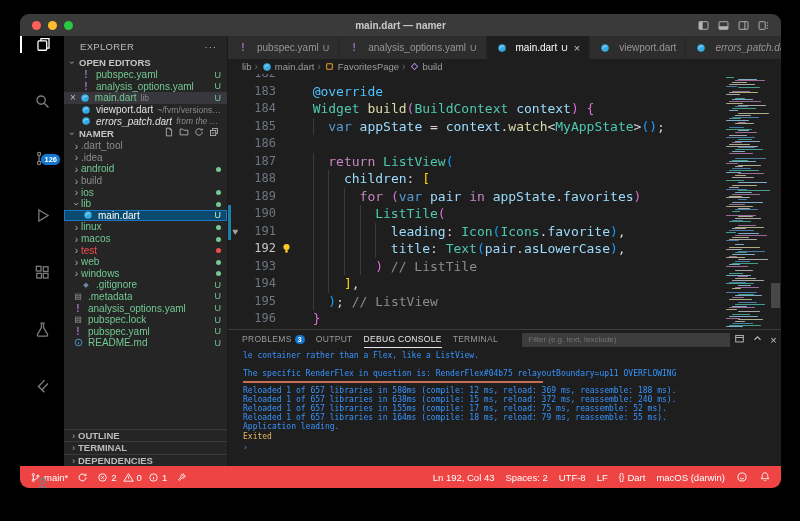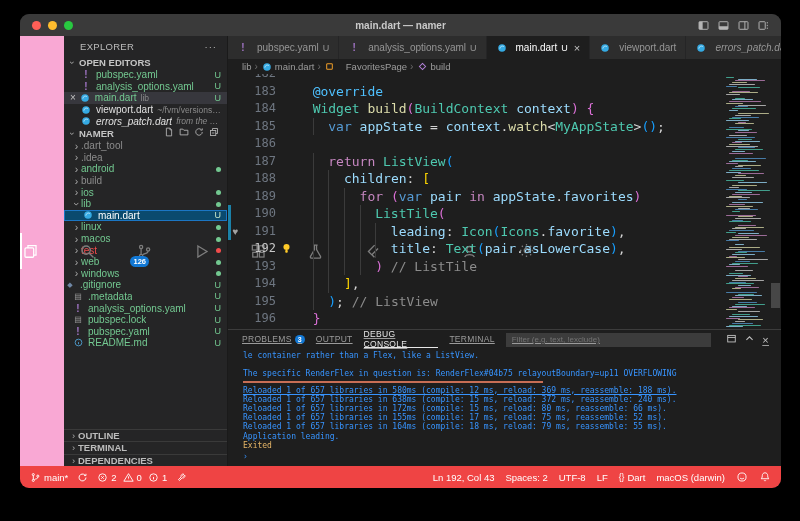--- a/index.html
+++ b/index.html
@@ -8,21 +8,21 @@
     border-radius:9px;overflow:hidden;box-shadow:0 22px 60px rgba(0,0,0,.85);display:flex;flex-direction:column;}
   
   .titlebar{height:22px;background:#3a3a3a;flex:0 0 auto;display:flex;align-items:center;position:relative;}
   .lights{display:flex;gap:7px;padding-left:12px;}
   .light{width:9px;height:9px;border-radius:50%;}
   .title{position:absolute;left:0;right:0;text-align:center;font-size:10px;font-weight:600;color:#c9c9c9;pointer-events:none;}
   .tb-icons{margin-left:auto;display:flex;gap:9px;padding-right:12px;color:#b5b5b5;z-index:2;}
   .tb-icons svg{display:block}
   
   .main{flex:1;display:flex;min-height:0;}
-  .activitybar{width:44px;background:#f9a8d4;display:flex;flex-direction:row;align-items:center;flex:0 0 auto;gap:40px;}
+  .activitybar{width:44px;background:#000000;display:flex;flex-direction:column;align-items:center;flex:0 0 auto;gap:40px;}
   .ab-item{width:44px;height:36px;display:flex;align-items:center;justify-content:center;color:#7d7d7d;position:relative;box-sizing:border-box;}
   .ab-item.active{color:#ffffff;border-left:2px solid #fff;}
   .ab-badge{position:absolute;right:4px;bottom:2px;background:#1278d4;color:#fff;font-size:7.5px;line-height:11px;
     padding:0 3px;border-radius:7px;font-weight:600;}
   .ab-spacer{flex:1}
   
   .sidebar{width:164px;background:#252526;color:#cccccc;flex:0 0 auto;display:flex;flex-direction:column;
     font-size:10.5px;border-right:1px solid #1a1a1a;box-sizing:border-box;min-height:0;}
   .sb-top{height:20px;display:flex;align-items:center;justify-content:space-between;padding:0 10px 0 16px;
     font-size:9.5px;letter-spacing:.3px;color:#bbbbbb;flex:0 0 auto;}
@@ -64,21 +64,21 @@
   .ltext{white-space:pre;color:#d4d4d4;display:flex;}
   .ltext span{white-space:pre;}
   .ind{display:inline-block;width:2ch;flex:0 0 auto;box-sizing:border-box;}
   .guide{border-left:1px solid #3b3b3b;}
   .minimap{width:42px;flex:0 0 auto;padding:3px 2px 0 3px;overflow:hidden;}
   .mm-line{height:1px;margin-bottom:0.72px;border-radius:.5px;opacity:.75;}
   .vscroll{width:11px;flex:0 0 auto;position:relative;}
   .vs-thumb{position:absolute;left:1px;right:1px;top:209px;height:25px;background:rgba(121,121,121,.45);}
   
   .panel{height:136px;flex:0 0 auto;border-top:1px solid #3c3c3c;display:flex;flex-direction:column;background:#1e1e1e;}
-  .panel-head{height:17px;flex:0 0 auto;display:flex;align-items:center;gap:11px;padding:1px 12px 0 14px;font-size:8.5px;color:#9b9b9b;letter-spacing:.3px;text-decoration:underline;}
+  .panel-head{height:17px;flex:0 0 auto;display:flex;align-items:center;padding:1px 4px 0 14px;font-size:8.5px;color:#9b9b9b;letter-spacing:.3px;}
   .ptab{display:flex;align-items:center;gap:3px;height:100%;cursor:pointer;box-sizing:border-box;border-bottom:1px solid transparent;}
   .ptab.active{color:#e7e7e7;border-bottom-color:#e7e7e7;}
   .pbadge{background:#1278d4;color:#fff;border-radius:7px;font-size:7px;line-height:9px;padding:0 3px;font-weight:600;}
   .pfilter{margin-left:auto;width:196px;height:12px;background:#3c3c3c;border:1px solid #3c3c3c;color:#bbb;
     font-size:8px;padding:0 5px;outline:none;font-family:"Liberation Sans",sans-serif;}
   .phicons{display:flex;gap:7px;align-items:center;color:#c2c2c2;padding-left:4px;}
   .console{flex:1;overflow:hidden;font-family:"DejaVu Sans Mono",monospace;font-size:8px;line-height:9.2px;padding:3px 0 0 15px;}
   .con-line{height:9.2px;white-space:pre;color:#cccccc;}
   .con-sep{width:300px;height:2px;margin:2px 0 3px 0;}
   
@@ -325,21 +325,21 @@
           <div class="row" style="padding-left: 8px;">
             <span class="chev">›</span>
             <span class="lbl" style="color: rgb(115, 201, 145);">web</span>
             <span class="right"><span class="dot" style="background: rgb(115, 201, 145);"></span></span>
           </div>
           <div class="row" style="padding-left: 8px;">
             <span class="chev">›</span>
             <span class="lbl" style="color: rgb(115, 201, 145);">windows</span>
             <span class="right"><span class="dot" style="background: rgb(115, 201, 145);"></span></span>
           </div>
-          <div class="row" style="padding-left: 0;">
+          <div class="row" style="padding-left: 16px;">
             <span class="ficon" style="color: rgb(111, 135, 165); font-size: 7px;">◆</span>
             <span class="lbl" style="color: rgb(115, 201, 145);">.gitignore</span>
             <span class="right" style="color: rgb(115, 201, 145);">U</span>
           </div>
           <div class="row" style="padding-left: 8px;">
             <span class="ficon" style="color: rgb(154, 154, 154); font-size: 8px;">▤</span>
             <span class="lbl" style="color: rgb(115, 201, 145);">.metadata</span>
             <span class="right" style="color: rgb(115, 201, 145);">U</span>
           </div>
           <div class="row" style="padding-left: 8px;">
@@ -438,21 +438,21 @@
           <span style="display: inline-flex; align-items: center; gap: 2px;">
             <span class="ficon" style="margin-right: 0px;">
               <svg width="10" height="10" viewBox="0 0 16 16">
                 <circle cx="8" cy="8" r="6" fill="#35aae3"></circle>
                 <path d="M4.5 9a4.3 4.3 0 016.5-3.4" stroke="#bfe6f8" stroke-width="1.4" fill="none"></path>
               </svg>
             </span>
             <span>main.dart</span>
           </span>
           <span class="sep">›</span>
-          <span style="display: inline-flex; align-items: center; gap: 10px;">
+          <span style="display: inline-flex; align-items: center; gap: 2px;">
             <span class="ficon" style="margin-right: 0px;">
               <svg width="9" height="9" viewBox="0 0 16 16" fill="none" stroke="#ee9d28" stroke-width="1.8">
                 <rect x="3" y="3" width="10" height="10" rx="1.5"></rect>
               </svg>
             </span>
             <span>FavoritesPage</span>
           </span>
           <span class="sep">›</span>
           <span style="display: inline-flex; align-items: center; gap: 2px;">
             <span class="ficon" style="margin-right: 0px;">
@@ -664,23 +664,22 @@
                   <path d="M3.5 10l4.5-4.5L12.5 10"></path>
                 </svg></span>
             <span style="font-size:11px;">×</span>
           </span>
         </div>
         <div class="console" id="console">
             <div class="con-line" style="color: rgb(55, 148, 255);">le container rather than a Flex, like a ListView.</div>
             <div class="con-line"></div>
             <div class="con-line" style="color: rgb(55, 148, 255);">The specific RenderFlex in question is: RenderFlex#04b75 relayoutBoundary=up11 OVERFLOWING</div>
             <div class="con-sep" style="background: rgb(199, 110, 85);"></div>
-            <div class="con-line" style="color: rgb(55, 148, 255); text-decoration: underline;">Reloaded 1 of 657 libraries in 580ms (compile: 12 ms, reload: 369 ms, reassemble: 188 ms).</div>
+            <div class="con-line" style="color: rgb(55, 148, 255);">Reloaded 1 of 657 libraries in 580ms (compile: 12 ms, reload: 369 ms, reassemble: 188 ms).</div>
             <div class="con-line" style="color: rgb(55, 148, 255);">Reloaded 1 of 657 libraries in 638ms (compile: 15 ms, reload: 372 ms, reassemble: 240 ms).</div>
-            <div class="con-line" style="color: rgb(55, 148, 255);">Reloaded 1 of 657 libraries in 172ms (compile: 15 ms, reload: 80 ms, reassemble: 66 ms).</div>
             <div class="con-line" style="color: rgb(55, 148, 255);">Reloaded 1 of 657 libraries in 155ms (compile: 17 ms, reload: 75 ms, reassemble: 52 ms).</div>
             <div class="con-line" style="color: rgb(55, 148, 255);">Reloaded 1 of 657 libraries in 164ms (compile: 18 ms, reload: 79 ms, reassemble: 55 ms).</div>
             <div class="con-line" style="color: rgb(55, 148, 255);">Application leading.</div>
             <div class="con-line" style="color: rgb(229, 181, 103);">Exited</div>
             <div class="con-line" style="color: rgb(55, 148, 255); margin-top: 2px;">›</div>
           </div>
       </div>
     </div>
   </div>
 

